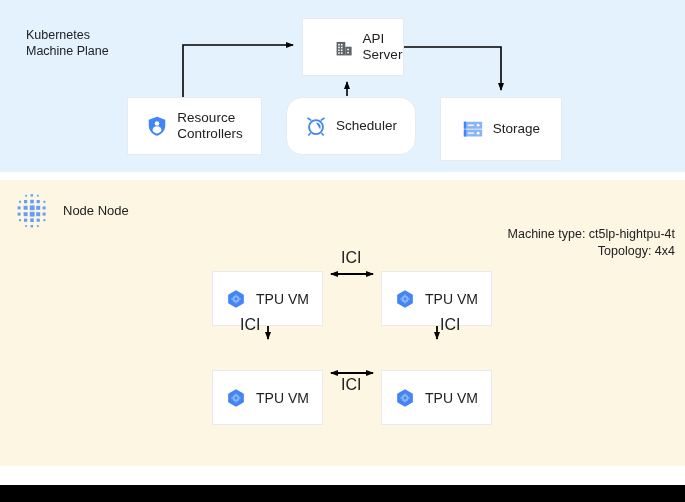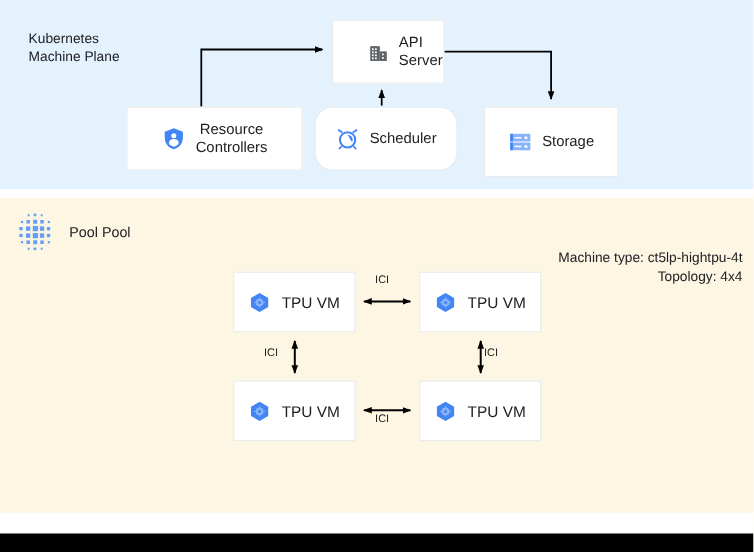--- a/index.html
+++ b/index.html
@@ -68,47 +68,48 @@
     justify-content: center;
     gap: 9px;
     font-size: 13.5px;
     color: #202124;
     line-height: 16px;
   }
   .node-box .label { white-space: pre-line; }
   .node-box .icon { flex: 0 0 auto; display: block; }
 
   #api-server-box       { left: 302px; top: 18px;  width: 102px;  height: 58px; padding-left: 31px; }
-  #resource-controllers-box { left: 115px; top: 97px; width: 160px; height: 58px; text-align: center; }
+  #resource-controllers-box { left: 127px; top: 97px; width: 135px; height: 58px; }
   #scheduler-box        { left: 286px; top: 97px;  width: 130px; height: 58px; border-radius: 16px; }
   #storage-box          { left: 440px; top: 97px;  width: 122px; height: 64px; }
 
   .tpu-box {
     width: 111px;
     height: 55px;
     font-size: 14px;
     gap: 10px;
+    margin-top: 24px;
   }
   #tpu-vm-0 { left: 212px; top: 247px; }
   #tpu-vm-1 { left: 381px; top: 247px; }
   #tpu-vm-2 { left: 212px; top: 346px; }
   #tpu-vm-3 { left: 381px; top: 346px; }
 
   
   #connector-layer {
     position: absolute;
     left: 0; top: 0;
     width: 685px; height: 502px;
     pointer-events: none;
   }
 
   
   .ici-label {
     position: absolute;
-    font-size: 10px;
+    font-size: 16px;
     color: #202124;
   }
   #ici-label-top    { left: 341px; top: 249px; }
   #ici-label-left   { left: 240px; top: 316px; }
   #ici-label-right  { left: 440px; top: 316px; }
   #ici-label-bottom { left: 341px; top: 376px; }
 </style>
 </head>
 <body>
 
@@ -241,21 +242,21 @@
     <rect x="23.6" y="26.6" width="3.2" height="3.2"></rect>
     <rect x="6.0" y="27.2" width="2.0" height="2.0"></rect>
     <rect x="30.4" y="27.2" width="2.0" height="2.0"></rect>
 
     <rect x="17.6" y="33.0" width="2.4" height="2.4"></rect>
     <rect x="24.0" y="33.2" width="1.8" height="1.8"></rect>
     <rect x="12.2" y="33.2" width="1.8" height="1.8"></rect>
   </g>
 </svg>
 
-<div class="section-title" id="node-pool-title">Pool Pool</div>
+<div class="section-title" id="node-pool-title">Node Node</div>
 
 <div id="machine-info">
   <div>Machine type: ct5lp-hightpu-4t</div>
   <div>Topology: 4x4</div>
 </div>
 
 <div class="node-box tpu-box" id="tpu-vm-0">
   <svg class="icon" width="20" height="20" viewBox="0 0 24 24">
     <path d="M12 1.6 L21.4 7 V17 L12 22.4 L2.6 17 V7 Z" fill="#4285f4"></path>
     <circle cx="12" cy="12" r="4.2" fill="#8ab4f8"></circle>

